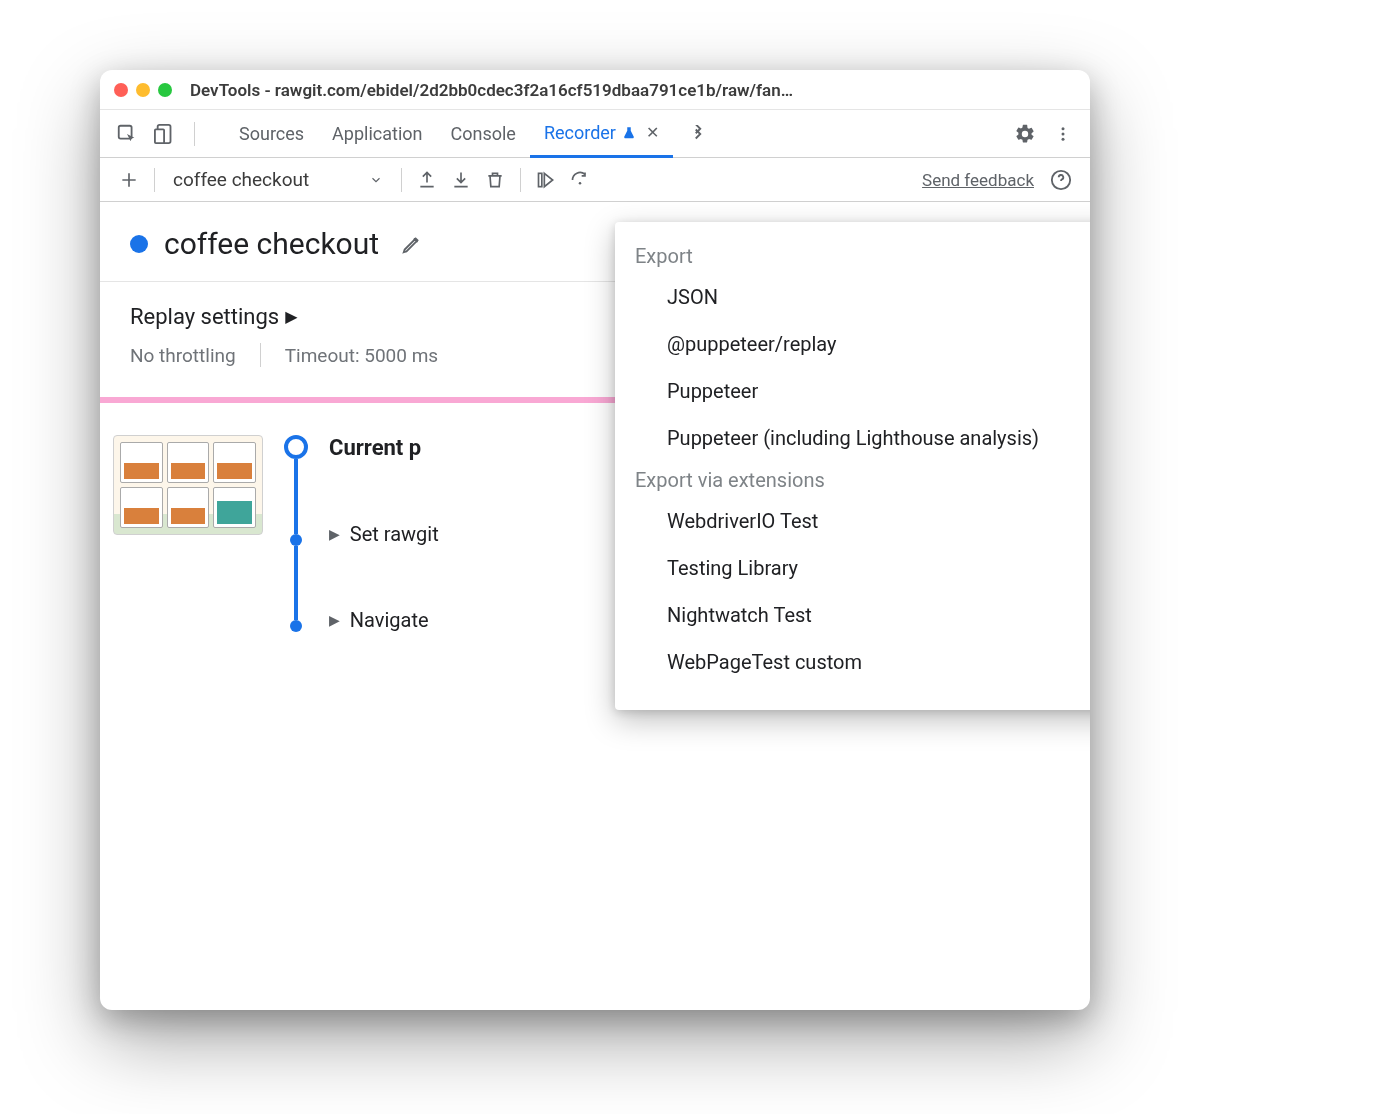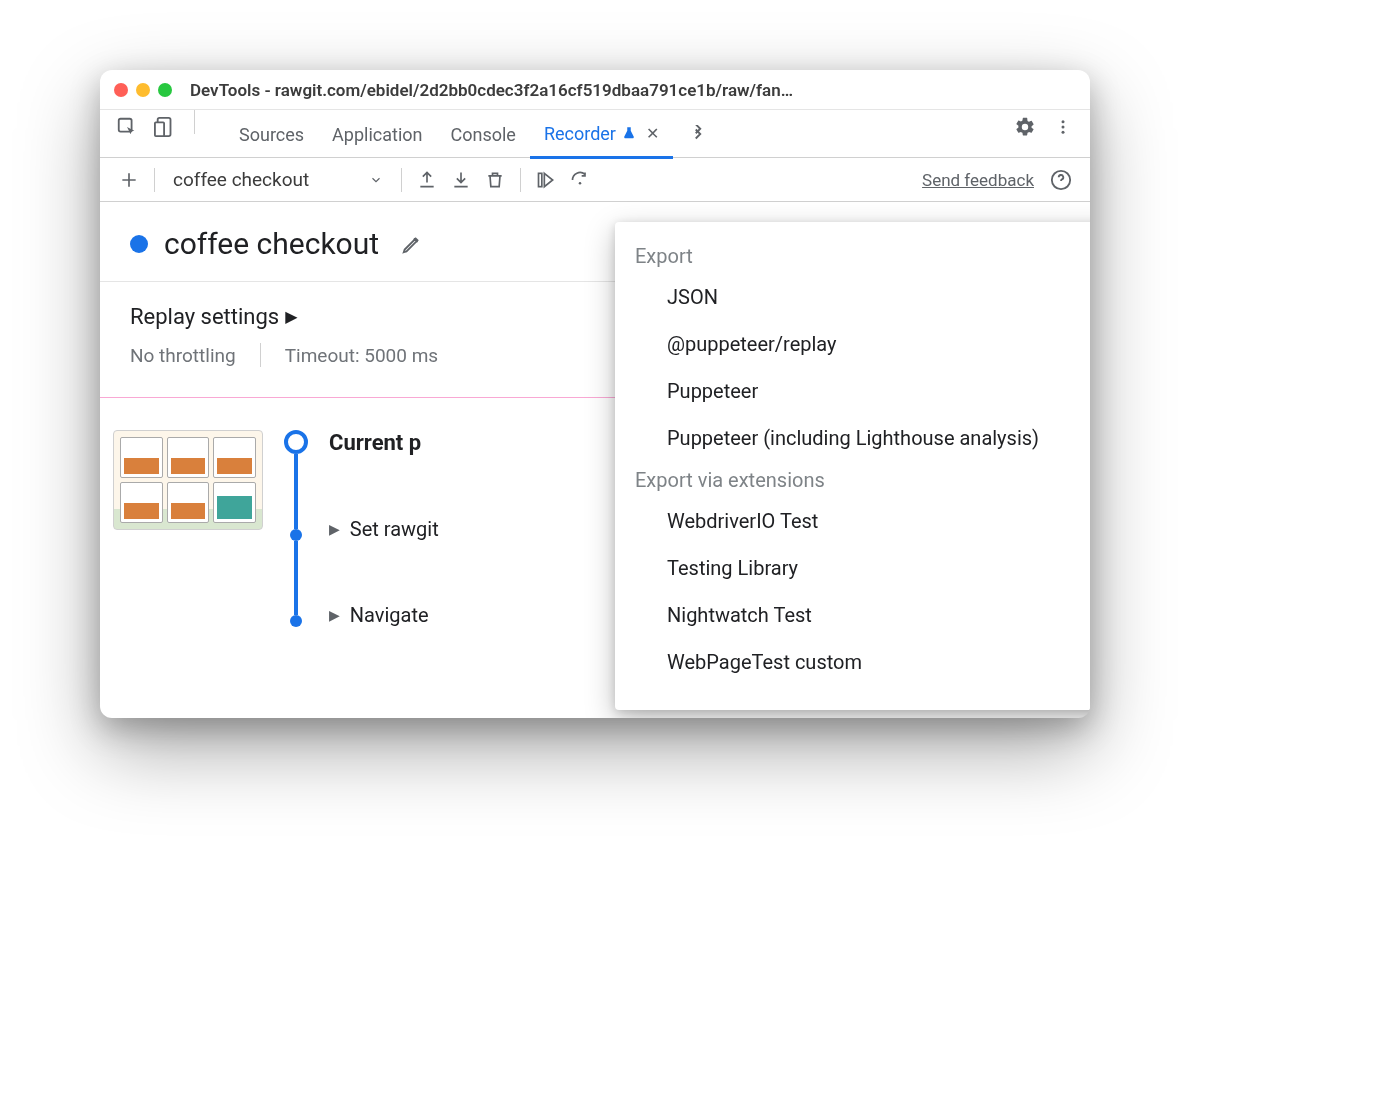--- a/index.html
+++ b/index.html
@@ -8,21 +8,21 @@
   background: #fff;
   width: 1374px;
   height: 1114px;
   position: relative;
 }
 .window {
   position: absolute;
   left: 100px;
   top: 70px;
   width: 990px;
-  height: 648px;
+  height: 940px;
   background: #fff;
   border-radius: 12px;
   box-shadow: 0 30px 80px rgba(0,0,0,0.35), 0 10px 30px rgba(0,0,0,0.25);
   overflow: hidden;
   display: flex;
   flex-direction: column;
 }
 .titlebar {
   height: 40px;
   display: flex;
@@ -42,21 +42,21 @@
   font-weight: 600;
   color: #3c3c3c;
   margin-left: 10px;
   white-space: nowrap;
   overflow: hidden;
   text-overflow: ellipsis;
 }
 .tabs-row {
   height: 48px;
   display: flex;
-  align-items: flex-start;
+  align-items: center;
   padding: 0 10px;
   gap: 4px;
   border-bottom: 1px solid #d0d0d0;
 }
 .icon-btn {
   width: 34px;
   height: 34px;
   display: flex;
   align-items: center;
   justify-content: center;
@@ -117,21 +117,21 @@
   align-items: center;
   gap: 16px;
   border-bottom: 1px solid #e5e5e5;
 }
 .rec-dot {
   width: 18px; height: 18px; border-radius: 50%; background: #1a73e8;
 }
 .rec-title { font-size: 30px; color: #202124; }
 .replay-section {
   padding: 22px 30px 30px;
-  border-bottom: 1px solid #f9a8d4;
+  border-bottom: 6px solid #f9a8d4;
 }
 .replay-title {
   font-size: 22px;
   color: #202124;
   display: flex;
   align-items: center;
   gap: 6px;
 }
 .replay-sub {
   margin-top: 14px;

